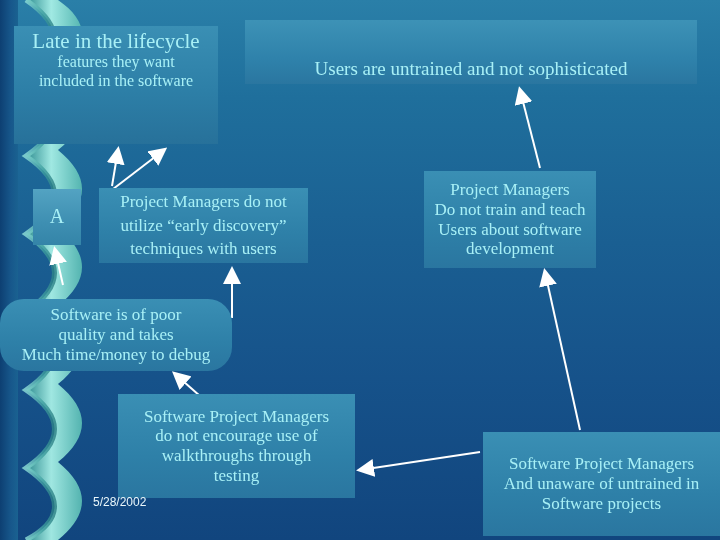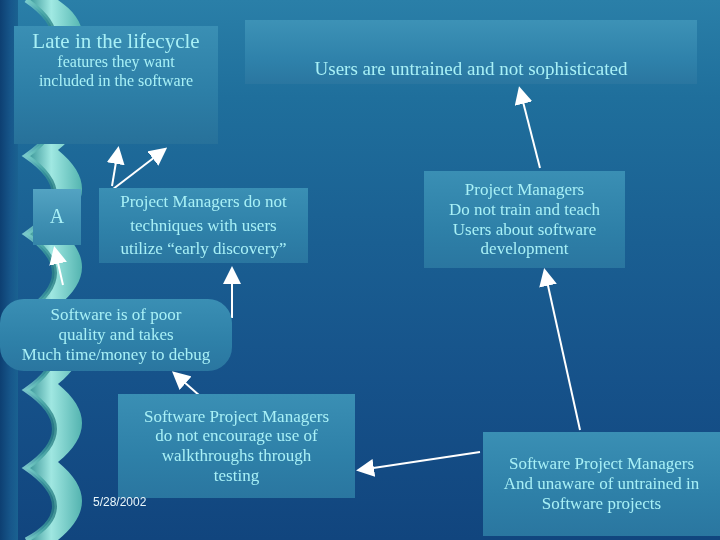--- a/index.html
+++ b/index.html
@@ -75,21 +75,21 @@
   }
 
   #box-pm-early {
     left: 99px; top: 188px; width: 209px; height: 75px;
     background: linear-gradient(180deg, #3a8fb4 0%, #2e80a8 60%, #2a76a0 100%);
     display: flex; flex-direction: column; align-items: center; justify-content: space-between;
     font-size: 17px;
   }
 
   #box-pm-train {
-    left: 424px; top: 171px; width: 201px; height: 97px;
+    left: 424px; top: 171px; width: 172px; height: 97px;
     background: linear-gradient(180deg, #3a8fb4 0%, #2e80a8 60%, #2a76a0 100%);
     display: flex; flex-direction: column; align-items: center; justify-content: center;
     font-size: 17px;
   }
 
   #box-poor {
     left: 0px; top: 299px; width: 232px; height: 72px;
     background: linear-gradient(180deg, #3a8fb4 0%, #2e80a8 60%, #2a76a0 100%);
     display: flex; flex-direction: column; align-items: center; justify-content: center;
     font-size: 17px;
@@ -184,22 +184,22 @@
   <div class="box" id="box-untrained">
     <div>Users are untrained and not sophisticated</div>
   </div>
 
   <div class="box" id="box-a">
     <div>A</div>
   </div>
 
   <div class="box" id="box-pm-early">
     <div>Project Managers do not</div>
+    <div>utilize “early discovery”</div>
     <div>techniques with users</div>
-    <div>utilize “early discovery”</div>
   </div>
 
   <div class="box" id="box-pm-train">
     <div>Project Managers</div>
     <div>Do not train and teach</div>
     <div>Users about software</div>
     <div>development</div>
   </div>
 
   <div class="box" id="box-poor">

